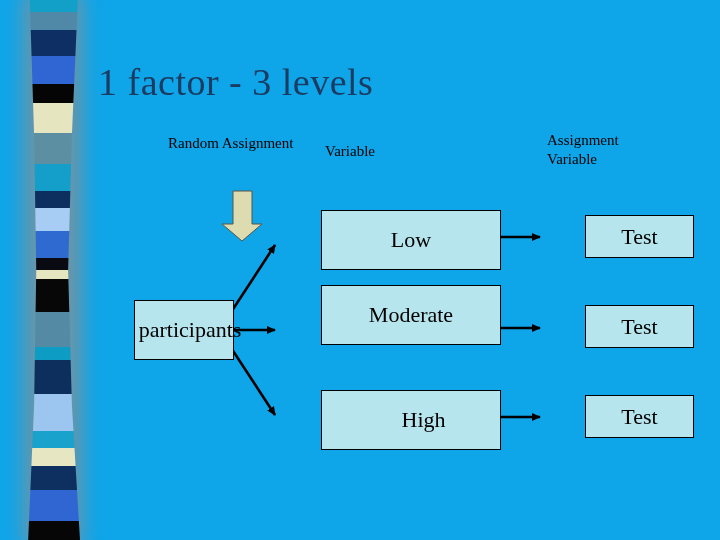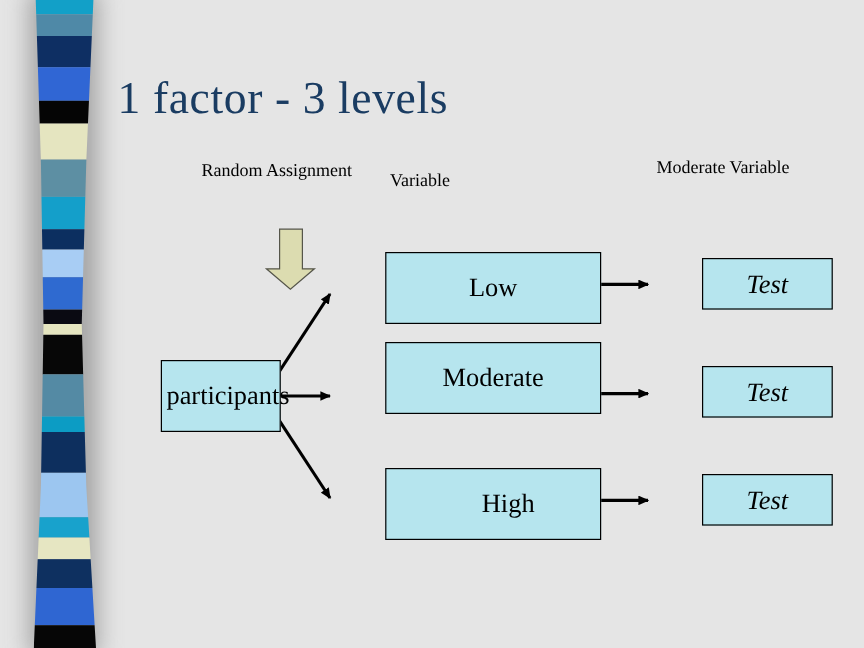--- a/index.html
+++ b/index.html
@@ -1,17 +1,17 @@
 <!DOCTYPE html>
 <html style="--c-title: #1a3c62; --c-box_fill: #b6e5ee; --c-box_border: #000000; --c-arrow: #000000; --c-block_arrow_fill: #dcdcb0; --c-text: #000000;"><head>
 <meta charset="utf-8">
 <style>
   html,body{margin:0;padding:0;}
   .slide{
-    position:relative;width:720px;height:540px;background:#e5e5e5;overflow:hidden;
+    position:relative;width:720px;height:540px;background:#0ea5e9;overflow:hidden;
     font-family:"Liberation Serif","DejaVu Serif",serif;color:#000;
   }
   
   .sidebar-shadow{
     position:absolute;left:24px;top:-8px;width:58px;height:556px;
     background:#8f8f8f;filter:blur(10px);opacity:.75;
   }
   .sidebar-strip{
     position:absolute;left:26px;top:0;width:54px;height:540px;
     display:flex;flex-direction:column;
@@ -34,21 +34,21 @@
     position:absolute;background:var(--c-box_fill,#b6e5ee);
     border:1px solid var(--c-box_border,#000);
     display:flex;align-items:center;justify-content:center;
     font-size:22px;box-sizing:border-box;margin-left:39px;
   }
   .participants{left:95px;top:300px;width:100px;height:60px;padding-left:12px;}
   .level{left:282px;width:180px;height:60px;}
   .level-low{top:210px;}
   .level-moderate{top:285px;}
   .level-high{top:390px;padding-left:25px;}
-  .test{left:546px;width:109px;height:43px;font-style:italic;}
+  .test{left:546px;width:109px;height:43px;}
   .test-1{top:215px;}
   .test-2{top:305px;}
   .test-3{top:395px;}
   
   .overlay{position:absolute;left:0;top:0;pointer-events:none;}
   .overlay line{stroke:var(--c-arrow,#000);stroke-width:2.6;}
   .overlay .ah{fill:var(--c-arrow,#000);}
   .block-arrow{fill:var(--c-block_arrow_fill,#dcdcb0);stroke:#55554a;stroke-width:1;}
 </style>
 </head>
@@ -80,21 +80,21 @@
       <div style="height: 18px; background: rgb(230, 230, 194);"></div>
       <div style="height: 24px; background: rgb(14, 48, 96);"></div>
       <div style="height: 31px; background: rgb(47, 102, 210);"></div>
       <div style="height: 19px; background: rgb(6, 6, 6);"></div>
     </div>
 
   <h1 class="title">1 factor - 3 levels</h1>
 
   <div class="hdr hdr-ra">Random Assignment</div>
   <div class="hdr hdr-anx">Variable</div>
-  <div class="hdr hdr-dv">Moderate Variable</div>
+  <div class="hdr hdr-dv">Assignment Variable</div>
 
   <svg class="overlay" width="720" height="540" viewBox="0 0 720 540">
     <defs>
       <marker id="ah" markerWidth="9" markerHeight="8" refX="8" refY="4" orient="auto" markerUnits="userSpaceOnUse">
         <path class="ah" d="M0,0 L9,4 L0,8 Z"></path>
       </marker>
     </defs>
 
     <polygon class="block-arrow" points="233,191 252,191 252,224 262,224 242,241 222,224 233,224"></polygon>
 

